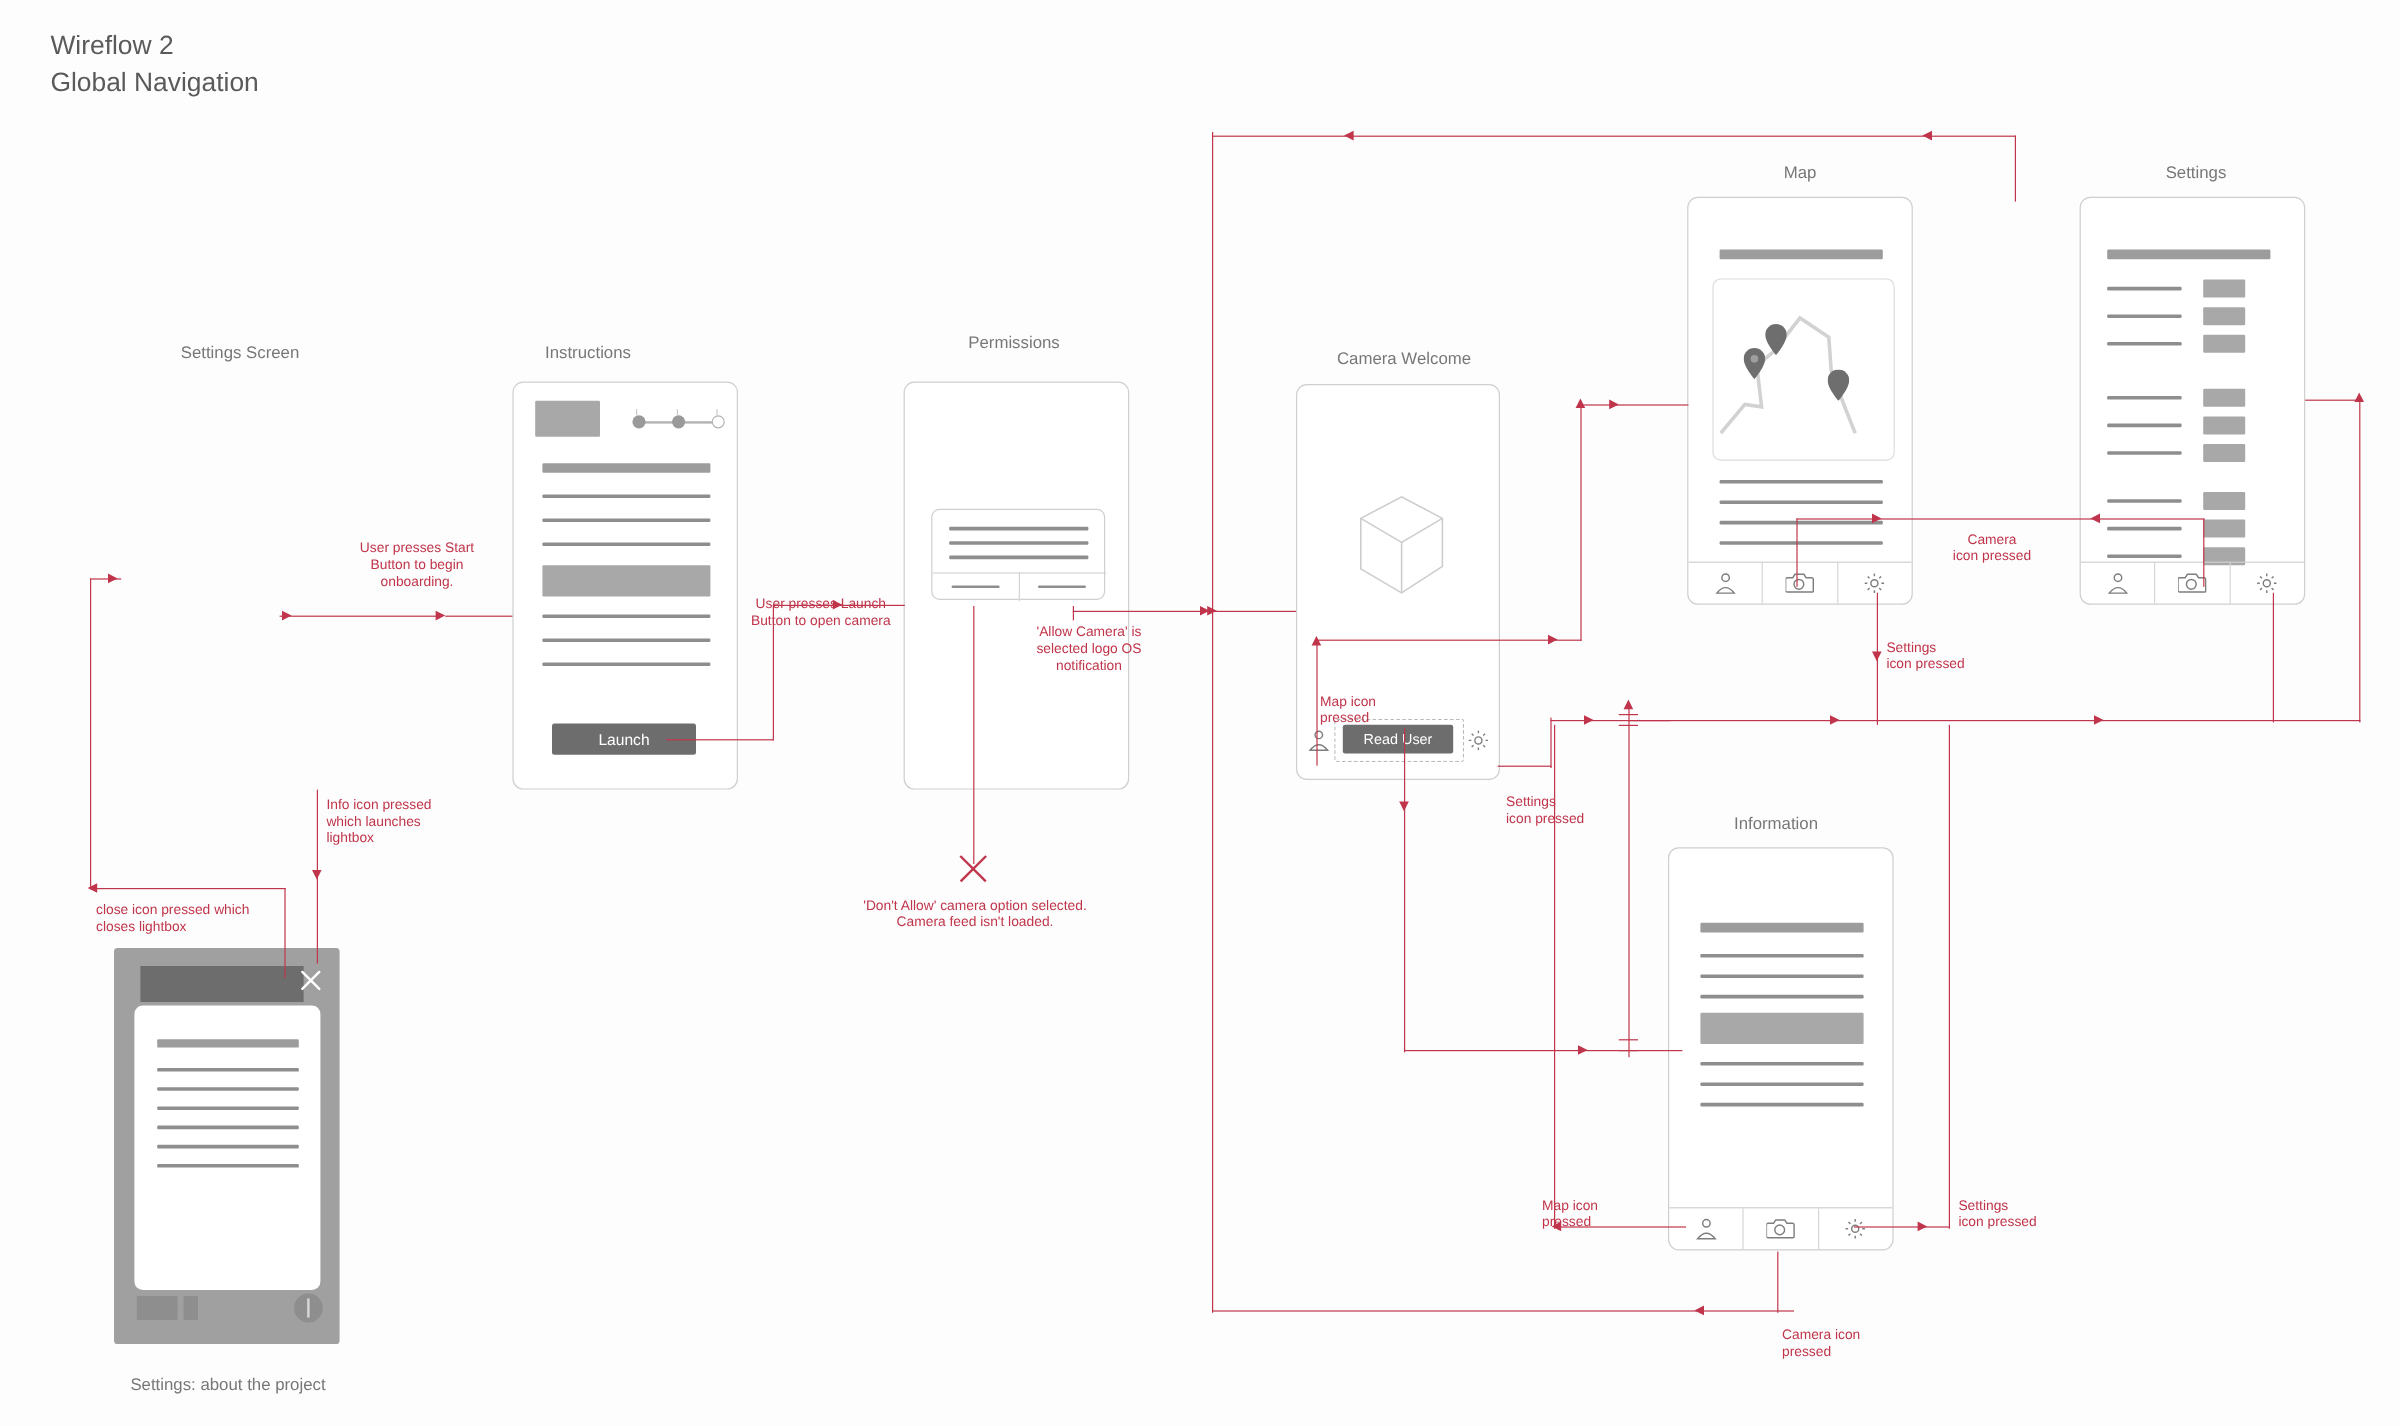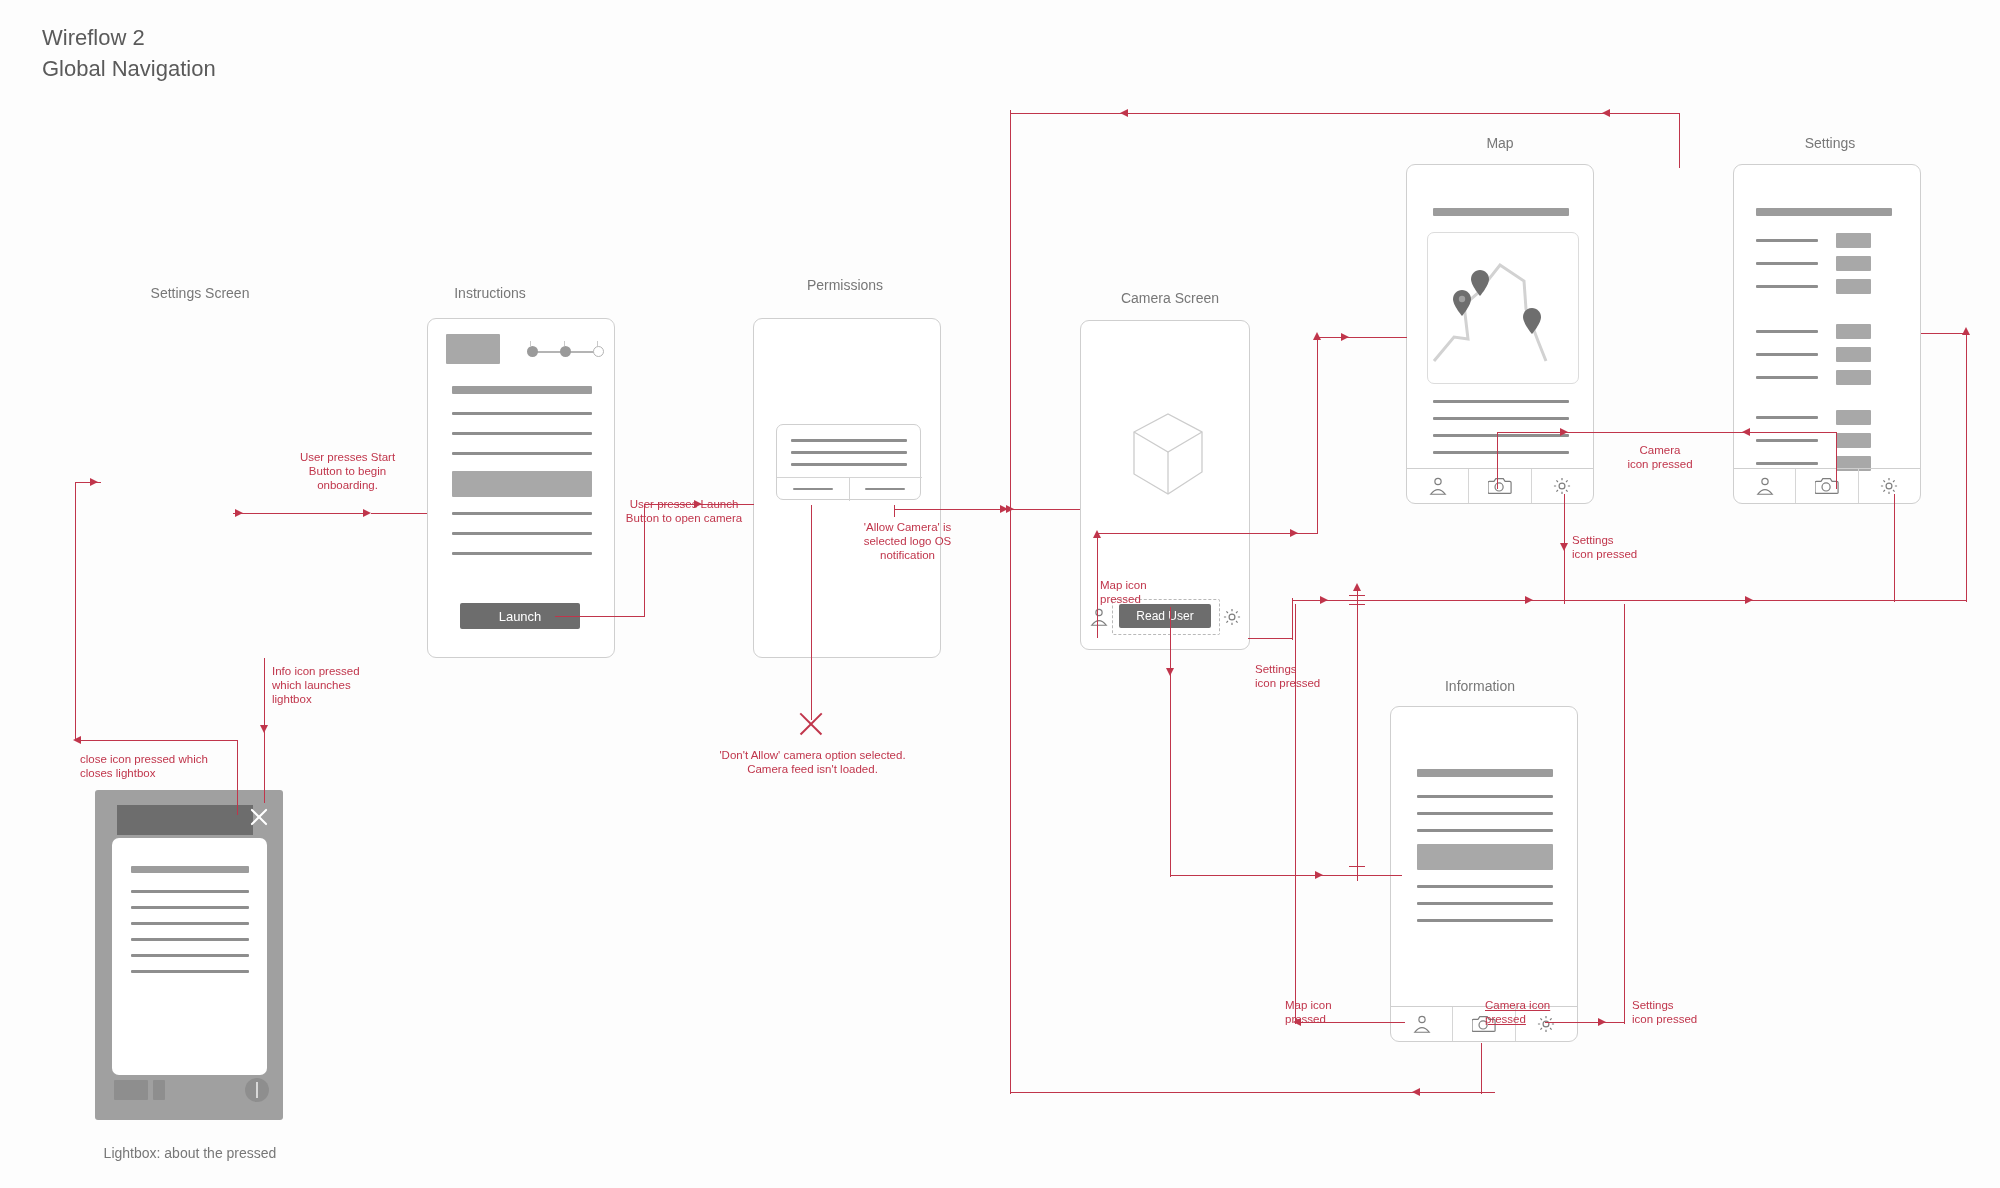--- a/index.html
+++ b/index.html
@@ -99,21 +99,21 @@
       <div class="line" style="left:14px;top:14px;width:116px;height:3px;"></div>
       <div class="line" style="left:14px;top:26px;width:116px;height:3px;"></div>
       <div class="line" style="left:14px;top:38px;width:116px;height:3px;"></div>
       <div style="position:absolute;left:0;top:52px;width:145px;height:1px;background:#d4d4d4;"></div>
       <div style="position:absolute;left:72px;top:52px;width:1px;height:24px;background:#d4d4d4;"></div>
       <div class="line" style="left:16px;top:63px;width:40px;height:2.4px;"></div>
       <div class="line" style="left:88px;top:63px;width:40px;height:2.4px;"></div>
     </div>
   </div>
 
-  <div class="screen-label" style="left:1065px;top:290px;width:210px;">Camera Screen</div>
+  <div class="screen-label" style="left:1065px;top:290px;width:210px;">Camera Welcome</div>
   <div class="phone" style="left:1080px;top:320px;width:170px;height:330px;">
     <div class="cube" style="position:absolute;left:45px;top:85px;">
       <svg width="84" height="96" viewBox="0 0 84 96" fill="none" stroke="#cccccc" stroke-width="1.3">
         <path d="M8 26 L42 8 L76 26 L76 66 L42 88 L8 68 Z"></path>
         <path d="M8 26 L42 46 L76 26"></path>
         <path d="M42 46 L42 88"></path>
       </svg>
     </div>
     <div class="dash-box" style="left:31px;top:278px;width:106px;height:34px;"></div>
     <div class="btn-dark" style="left:38px;top:283px;width:92px;height:24px;font-size:12px;">
@@ -272,21 +272,21 @@
     <div class="line" style="left:19px;top:84px;width:118px;"></div>
     <div class="line" style="left:19px;top:100px;width:118px;"></div>
     <div class="line" style="left:19px;top:116px;width:118px;"></div>
     <div class="line" style="left:19px;top:132px;width:118px;"></div>
   </div>
   <div class="block" style="left:114px;top:1080px;width:34px;height:20px;background:#8e8e8e;"></div>
   <div class="block" style="left:153px;top:1080px;width:12px;height:20px;background:#8e8e8e;"></div>
   <div class="info-circle" style="left:245px;top:1078px;width:24px;height:24px;background:#8e8e8e;">
     <div style="position:absolute;left:11px;top:4px;width:2px;height:16px;background:#d8d8d8;"></div>
   </div>
-  <div class="caption" style="left:40px;top:1145px;width:300px;">Lightbox: about the pressed</div>
+  <div class="caption" style="left:40px;top:1145px;width:300px;">Settings: about the project</div>
 
   <div class="hline" style="left:233px;top:513px;width:132px;"></div>
   <div class="arrow ar-r" style="left:363px;top:509px;"></div>
   <div class="hline" style="left:371px;top:513px;width:56px;"></div>
   <div class="arrow ar-l" style="left:235px;top:509px;transform:rotate(180deg);"></div>
 
   <div class="hline" style="left:555px;top:616px;width:90px;"></div>
   <div class="vline" style="left:644px;top:504px;height:113px;"></div>
   <div class="hline" style="left:644px;top:504px;width:110px;"></div>
   <div class="arrow ar-r" style="left:694px;top:500px;"></div>
@@ -368,21 +368,21 @@
   <div class="arrow ar-d" style="left:1560px;top:543px;"></div>
 
   <div class="vline" style="left:1894px;top:494px;height:108px;"></div>
 
   <div class="anno right" style="left:1285px;top:998px;width:90px;">Map icon
 pressed</div>
   <div class="hline" style="left:1295px;top:1022px;width:110px;"></div>
   <div class="arrow ar-l" style="left:1293px;top:1018px;"></div>
   <div class="vline" style="left:1295px;top:604px;height:420px;"></div>
 
-  <div class="anno left" style="left:1485px;top:998px;width:110px;text-decoration:underline;">Camera icon
+  <div class="anno left" style="left:1485px;top:1106px;width:110px;">Camera icon
 pressed</div>
   <div class="vline" style="left:1481px;top:1043px;height:51px;"></div>
 
   <div class="anno left" style="left:1632px;top:998px;width:100px;">Settings
 icon pressed</div>
   <div class="hline" style="left:1545px;top:1022px;width:80px;"></div>
   <div class="arrow ar-r" style="left:1598px;top:1018px;"></div>
   <div class="vline" style="left:1624px;top:604px;height:420px;"></div>
 
   <div class="anno left" style="left:272px;top:664px;width:120px;">Info icon pressed

